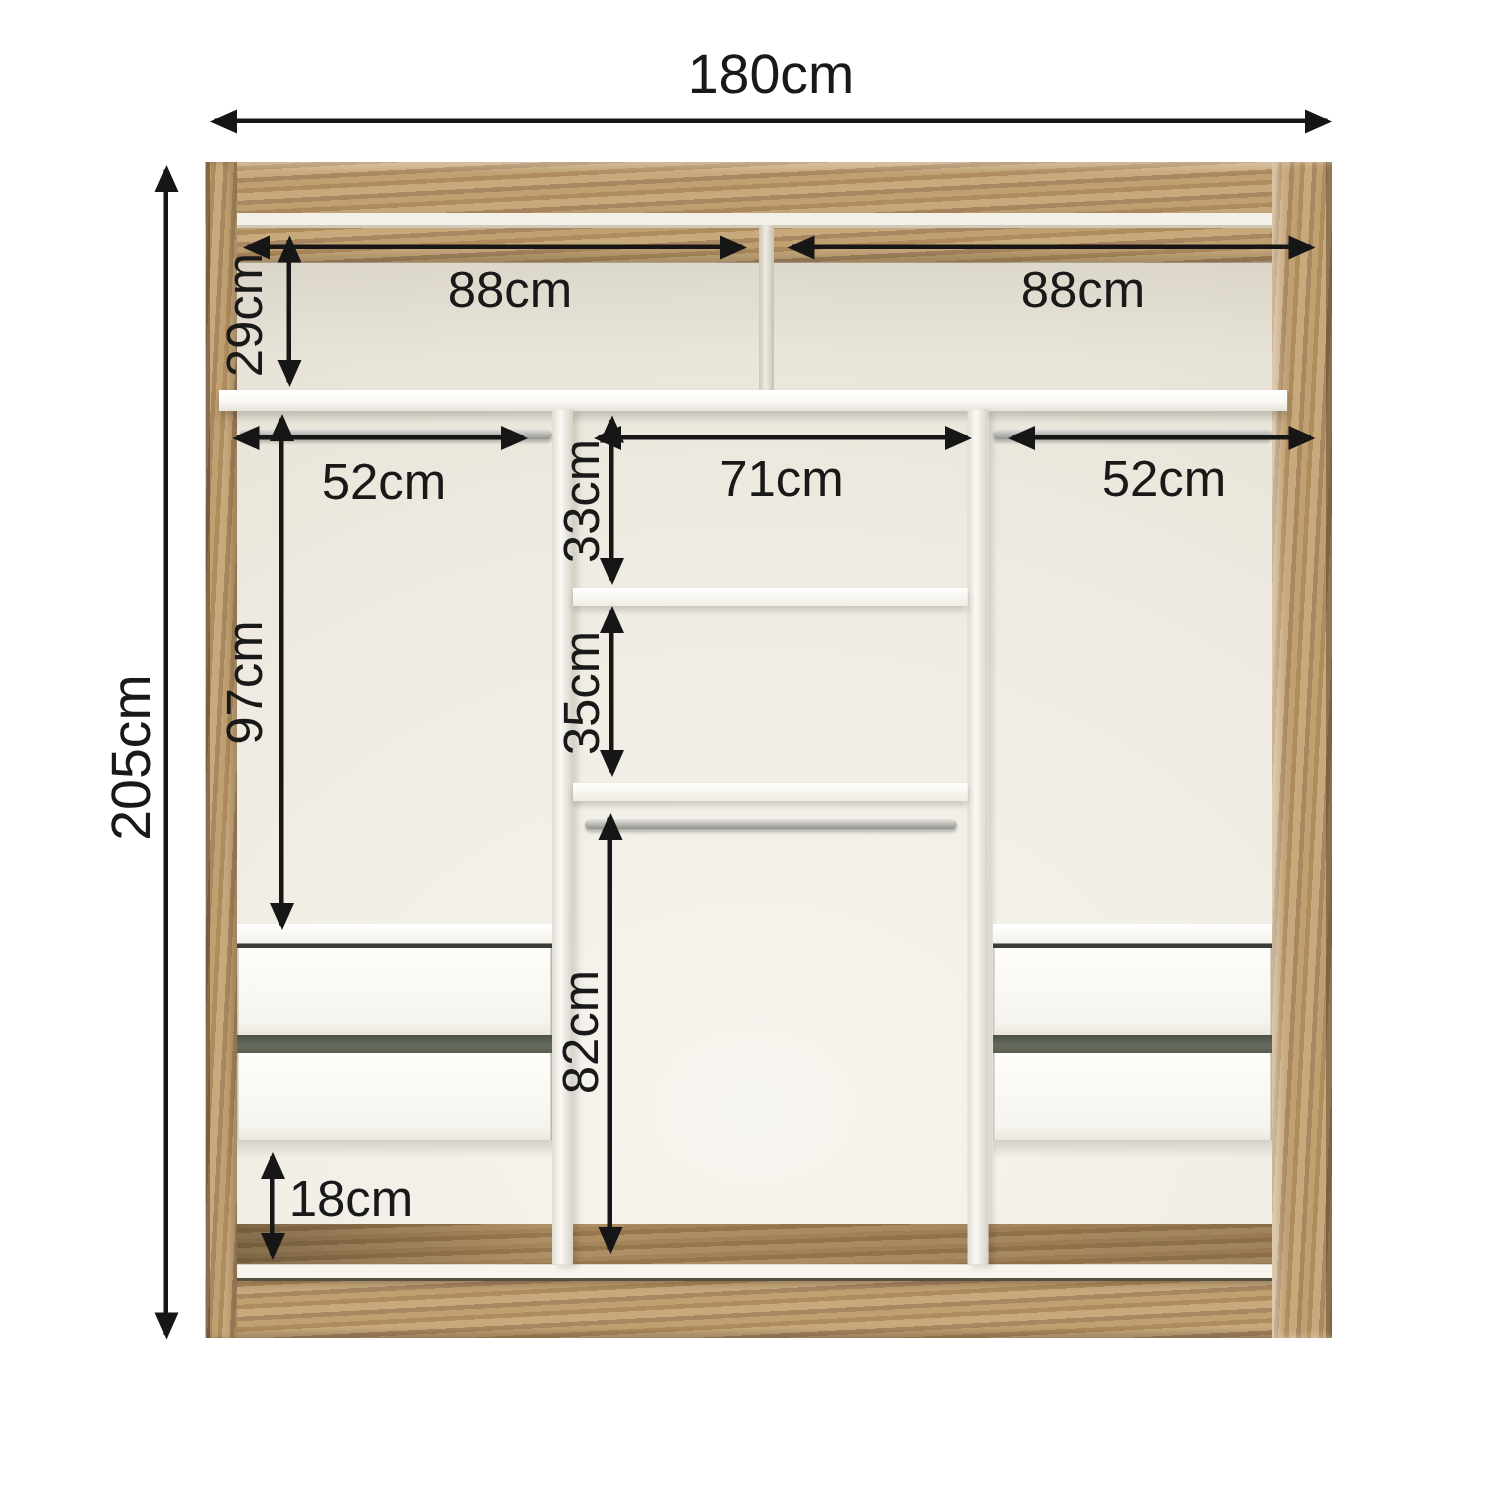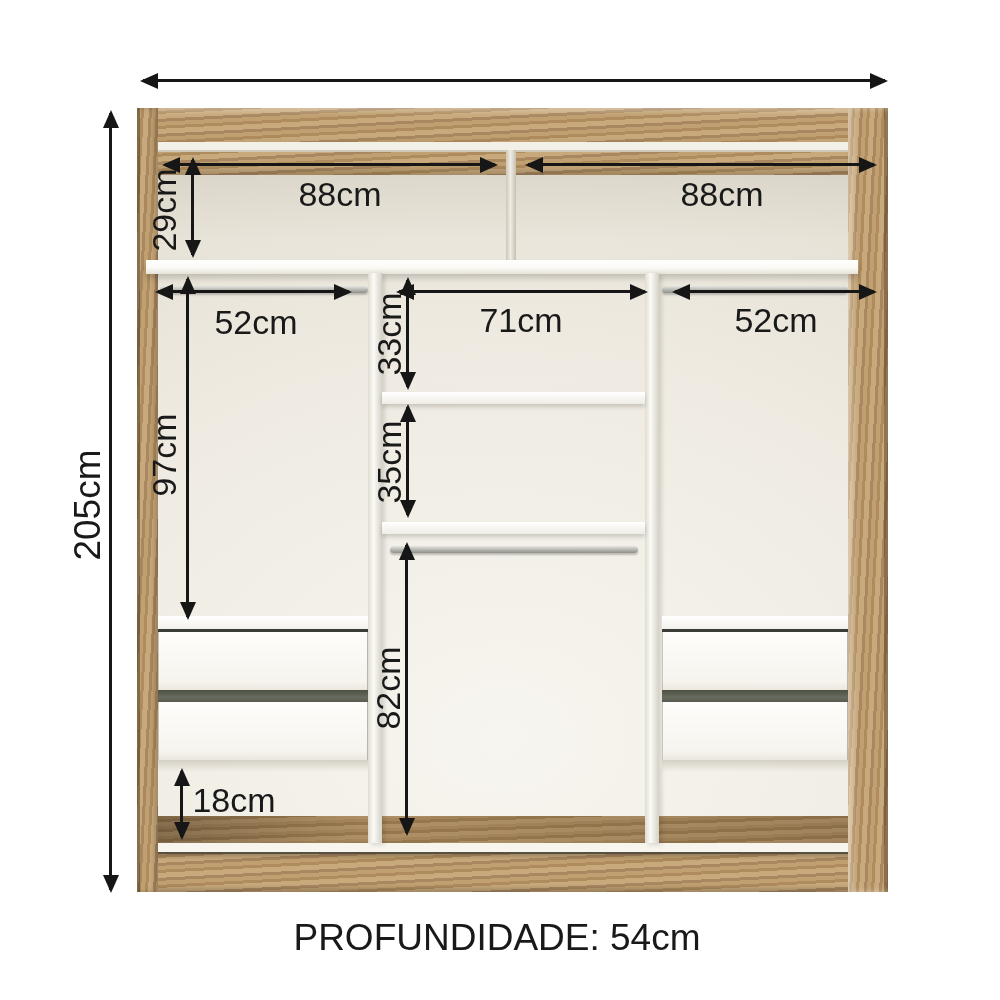--- a/index.html
+++ b/index.html
@@ -188,27 +188,27 @@
       <i class="ln"></i>
       <i class="ht"></i>
       <i class="hb"></i>
     </div>
   <div class="av" style="left:174px;top:768px;height:72px;">
       <i class="ln"></i>
       <i class="ht"></i>
       <i class="hb"></i>
     </div>
 
+  <div class="lbl big" style="left:514px;top:50px;">180cm</div>
   <div class="lbl big rot" style="left:88px;top:505px;">205cm</div>
   <div class="lbl" style="left:340px;top:194px;">88cm</div>
   <div class="lbl" style="left:722px;top:194px;">88cm</div>
   <div class="lbl rot" style="left:164px;top:210px;">29cm</div>
   <div class="lbl" style="left:256px;top:322px;">52cm</div>
   <div class="lbl" style="left:521px;top:320px;">71cm</div>
   <div class="lbl" style="left:776px;top:320px;">52cm</div>
   <div class="lbl rot" style="left:389px;top:334px;">33cm</div>
   <div class="lbl rot" style="left:389px;top:462px;">35cm</div>
   <div class="lbl rot" style="left:164px;top:455px;">97cm</div>
   <div class="lbl rot" style="left:388px;top:688px;">82cm</div>
   <div class="lbl" style="left:234px;top:800px;">18cm</div>
-  <div class="lbl big" style="left:497px;top:938px;">PROFUNDIDADE: 54cm</div>
 
 </div>
 
 </body></html>

